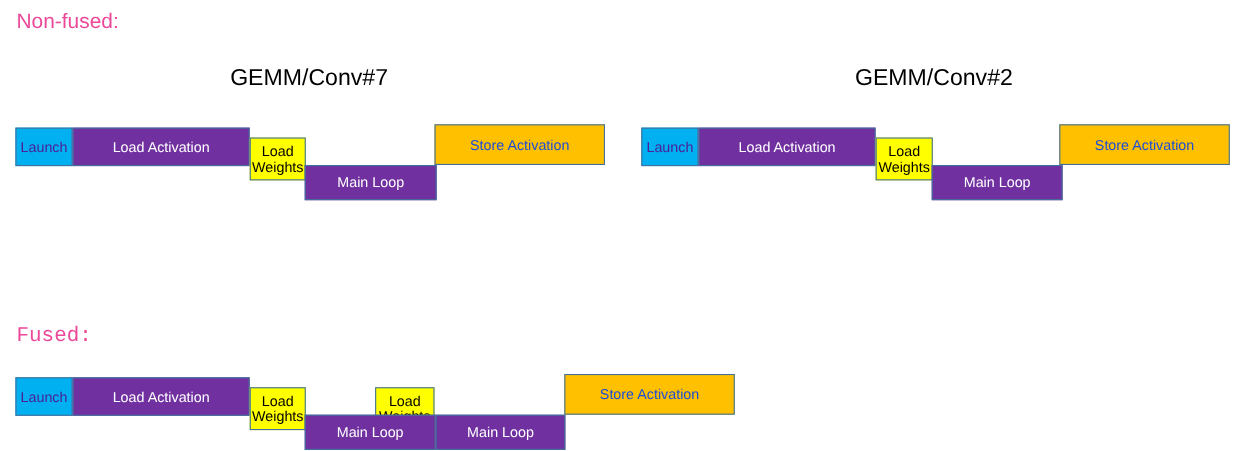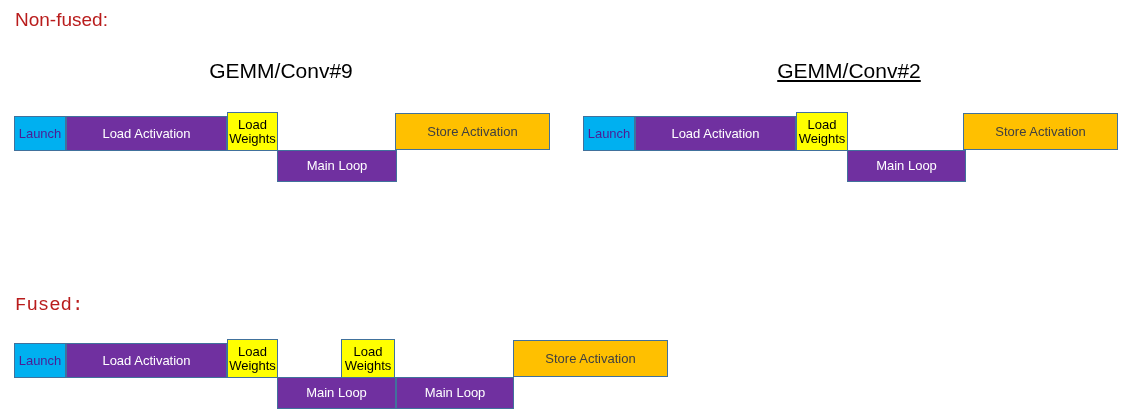--- a/index.html
+++ b/index.html
@@ -12,21 +12,21 @@
     height: 410px;
     position: relative;
     overflow: hidden;
     font-family: "Liberation Sans", sans-serif;
     color: #000000;
   }
   .section-label {
     position: absolute;
     font-size: 19px;
     line-height: 19px;
-    color: #b91c1c;
+    color: #ec4899;
     white-space: nowrap;
     letter-spacing: 0px;
   }
   .kernel-title {
     position: absolute;
     font-size: 21px;
     line-height: 21px;
     color: #000000;
     white-space: nowrap;
     text-align: center;
@@ -39,32 +39,32 @@
     align-items: center;
     justify-content: center;
     font-size: 13px;
     line-height: 14px;
     text-align: center;
     white-space: pre-line;
     overflow: hidden;
   }
   .bar.purple  { background: #7030A0; color: #ffffff; }
   .bar.cyan    { background: #00B0F0; color: #4c1d95; }
-  .bar.yellow  { background: #FFFF00; color: #000000; }
-  .bar.orange  { background: #FFC000; color: #404040; align-items: center; }
+  .bar.yellow  { background: #FFFF00; color: #000000; margin-top: 13px; }
+  .bar.orange  { background: #FFC000; color: #1d4ed8; align-items: center; }
   .bar .lbl { display: block; padding: 0 2px; }
 </style>
 </head>
 <body>
 
 <div class="section-label" style="left:15px; top:10px;">Non-fused:</div>
 
-<div class="kernel-title" style="left:181px; top:60px; width:200px;">GEMM/Conv#9</div>
+<div class="kernel-title" style="left:181px; top:60px; width:200px;">GEMM/Conv#7</div>
 
-<div class="kernel-title" style="left:749px; top:60px; width:200px;text-decoration:underline;">GEMM/Conv#2</div>
+<div class="kernel-title" style="left:749px; top:60px; width:200px;">GEMM/Conv#2</div>
 
 <div class="bar cyan" style="left:14px;  top:116px; width:52px;  height:35px;"><span class="lbl">Launch</span></div>
 <div class="bar purple" style="left:66px;  top:116px; width:161px; height:35px;"><span class="lbl">Load Activation</span></div>
 <div class="bar yellow" style="left:227px; top:112px; width:51px;  height:39px;"><span class="lbl">Load
 Weights</span></div>
 <div class="bar purple" style="left:277px; top:150px; width:120px; height:32px;"><span class="lbl">Main Loop</span></div>
 <div class="bar orange" style="left:395px; top:113px; width:155px; height:37px;"><span class="lbl">Store Activation</span></div>
 
 <div class="bar cyan" style="left:583px; top:116px; width:52px;  height:35px;"><span class="lbl">Launch</span></div>
 <div class="bar purple" style="left:635px; top:116px; width:161px; height:35px;"><span class="lbl">Load Activation</span></div>

